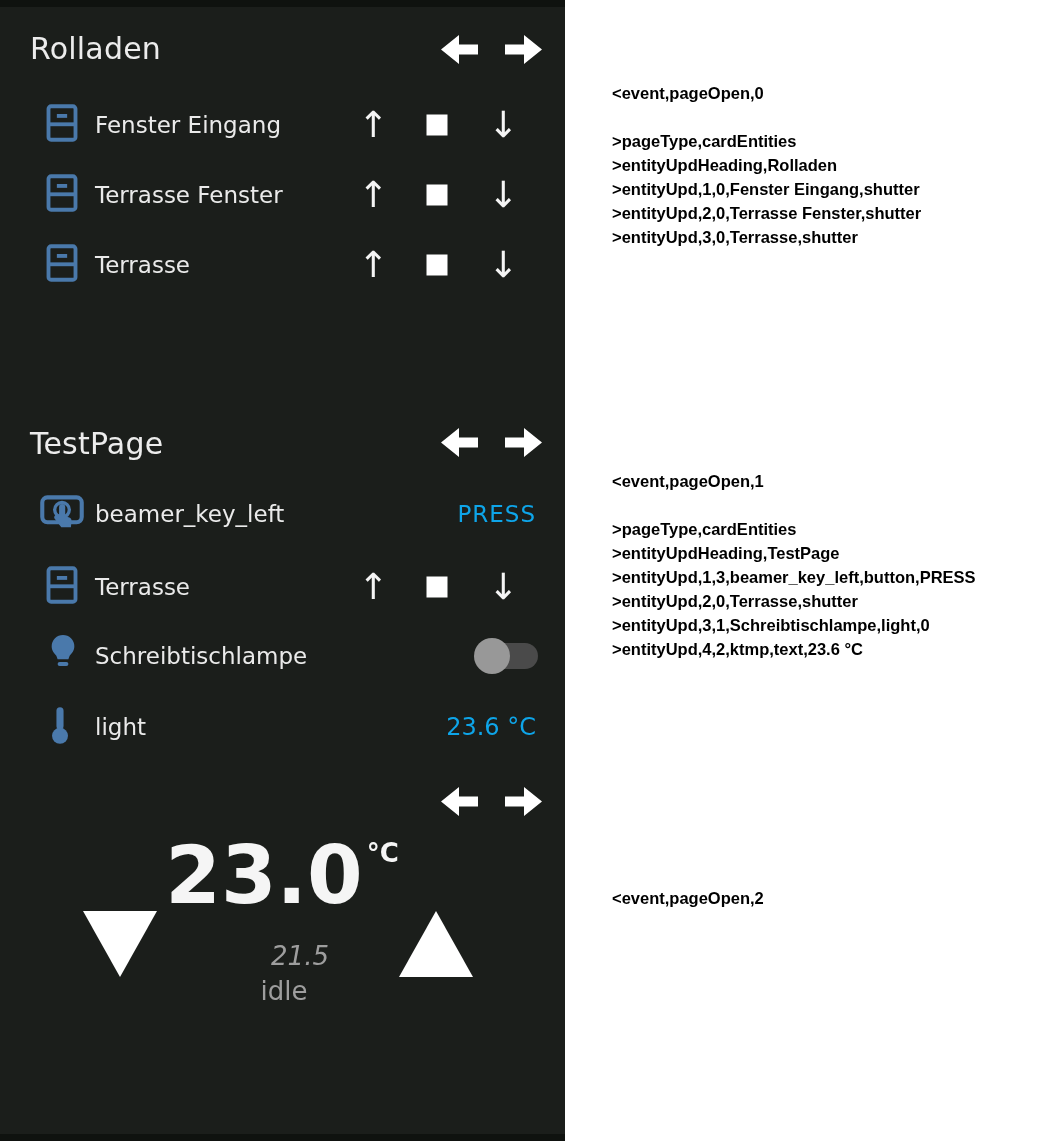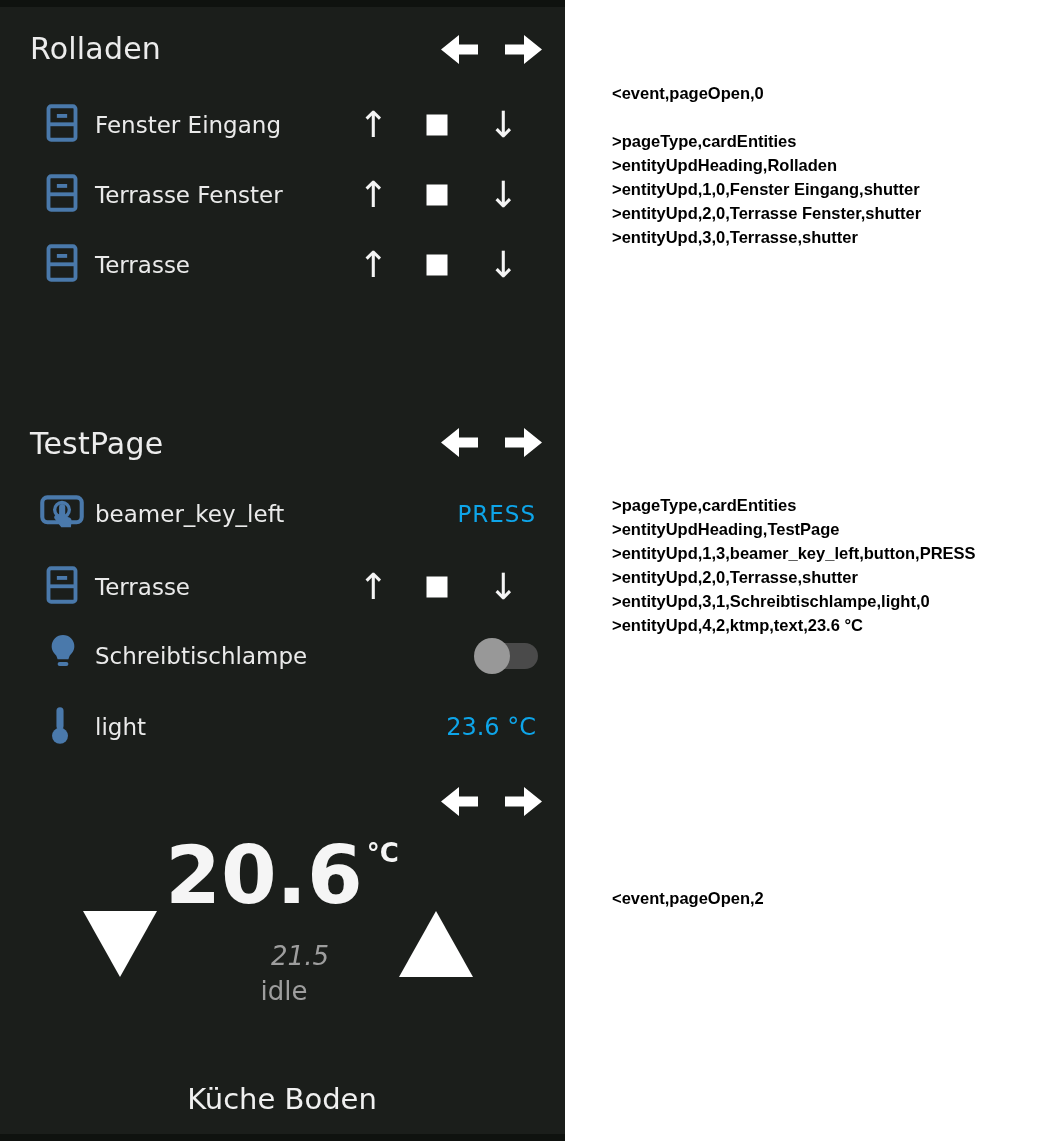--- a/index.html
+++ b/index.html
@@ -227,44 +227,44 @@
       <span>
           <svg width="37" height="33" viewBox="0 0 37 33">
             <path d="M0 11.5 h19 V2 l18 14.5 -18 14.5 v-9.5 H0 z" fill="#ffffff"></path>
             <g></g>
           </svg>
         </span>
     </div>
   </div>
 
   <div class="thermo-temp">
-    <span class="cur">20.6</span>
+    <span class="cur">23.0</span>
     <span class="unit">°C</span>
   </div>
   <div class="tri tri-down"></div>
   <div class="tri tri-up"></div>
   <div class="setpoint">21.5</div>
   <div class="hvac-state">idle</div>
-  <div class="thermo-name">Küche Boden</div>
 
   <div class="panel-edge edge-bottom"></div>
 </div>
 
 <div class="log-block" style="top:81px;">
   <div>&lt;event,pageOpen,0</div>
   <div class="log-lines">
     <div>&gt;pageType,cardEntities</div>
     <div>&gt;entityUpdHeading,Rolladen</div>
     <div>&gt;entityUpd,1,0,Fenster Eingang,shutter</div>
     <div>&gt;entityUpd,2,0,Terrasse Fenster,shutter</div>
     <div>&gt;entityUpd,3,0,Terrasse,shutter</div>
   </div>
 </div>
 
 <div class="log-block" style="top:469px;">
+  <div>&lt;event,pageOpen,1</div>
   <div class="log-lines">
     <div>&gt;pageType,cardEntities</div>
     <div>&gt;entityUpdHeading,TestPage</div>
     <div>&gt;entityUpd,1,3,beamer_key_left,button,PRESS</div>
     <div>&gt;entityUpd,2,0,Terrasse,shutter</div>
     <div>&gt;entityUpd,3,1,Schreibtischlampe,light,0</div>
     <div>&gt;entityUpd,4,2,ktmp,text,23.6 °C</div>
   </div>
 </div>
 

